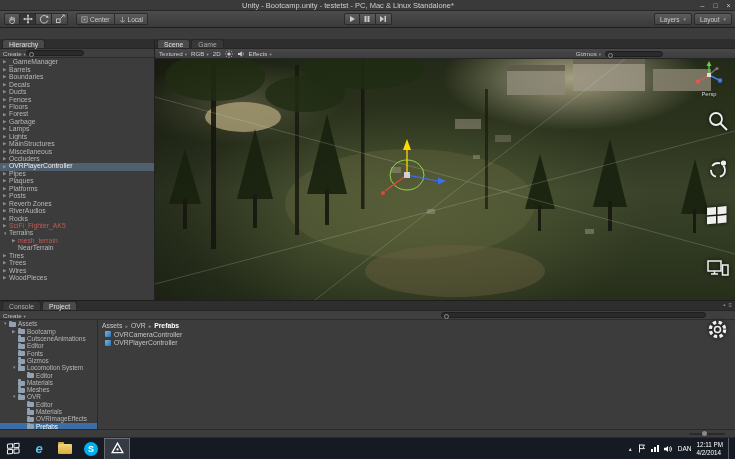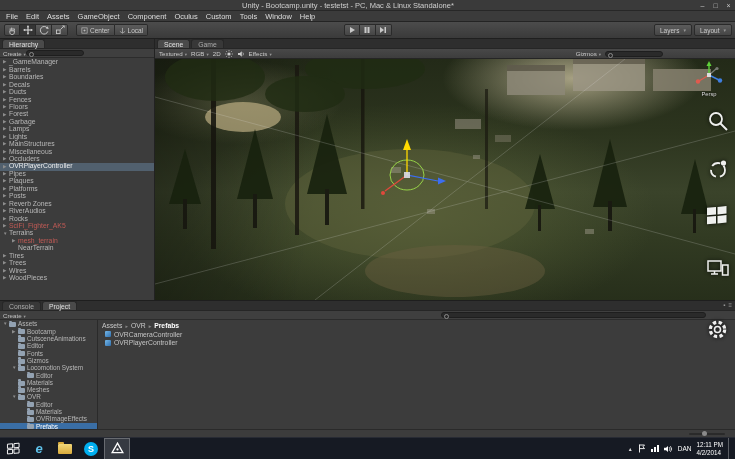--- a/index.html
+++ b/index.html
@@ -144,32 +144,20 @@
 
   <div class="titlebar">
     <span class="title">Unity - Bootcamp.unity - testetst - PC, Mac &amp; Linux Standalone*</span>
     <span class="winctl">
       <span>–</span>
       <span>□</span>
       <span>×</span>
     </span>
   </div>
 
-  <div class="menubar">
-    <span class="menu-item">File</span>
-      <span class="menu-item">Edit</span>
-      <span class="menu-item">Assets</span>
-      <span class="menu-item">GameObject</span>
-      <span class="menu-item">Component</span>
-      <span class="menu-item">Oculus</span>
-      <span class="menu-item">Custom</span>
-      <span class="menu-item">Tools</span>
-      <span class="menu-item">Window</span>
-      <span class="menu-item">Help</span>
-  </div>
 
   <div class="toolbar">
     <div class="tgroup" style="left:4px;">
       <span class="tbtn">
         <svg width="10" height="10" viewBox="0 0 10 10">
             <path d="M3.2 5.5 V3.4 M4.6 5.5 V2.6 M6 5.5 V2.9 M7.4 5.5 V3.6 M2.8 5.8 h4.6 v1.4 c0 1.5-1 2.4-2.3 2.4 s-2.3-.9-2.3-2.4 z" stroke="#c8c8c8" stroke-width=".9" fill="none"></path>
           </svg>
       </span>
       <span class="tbtn active">
         <svg width="10" height="10" viewBox="0 0 10 10">

